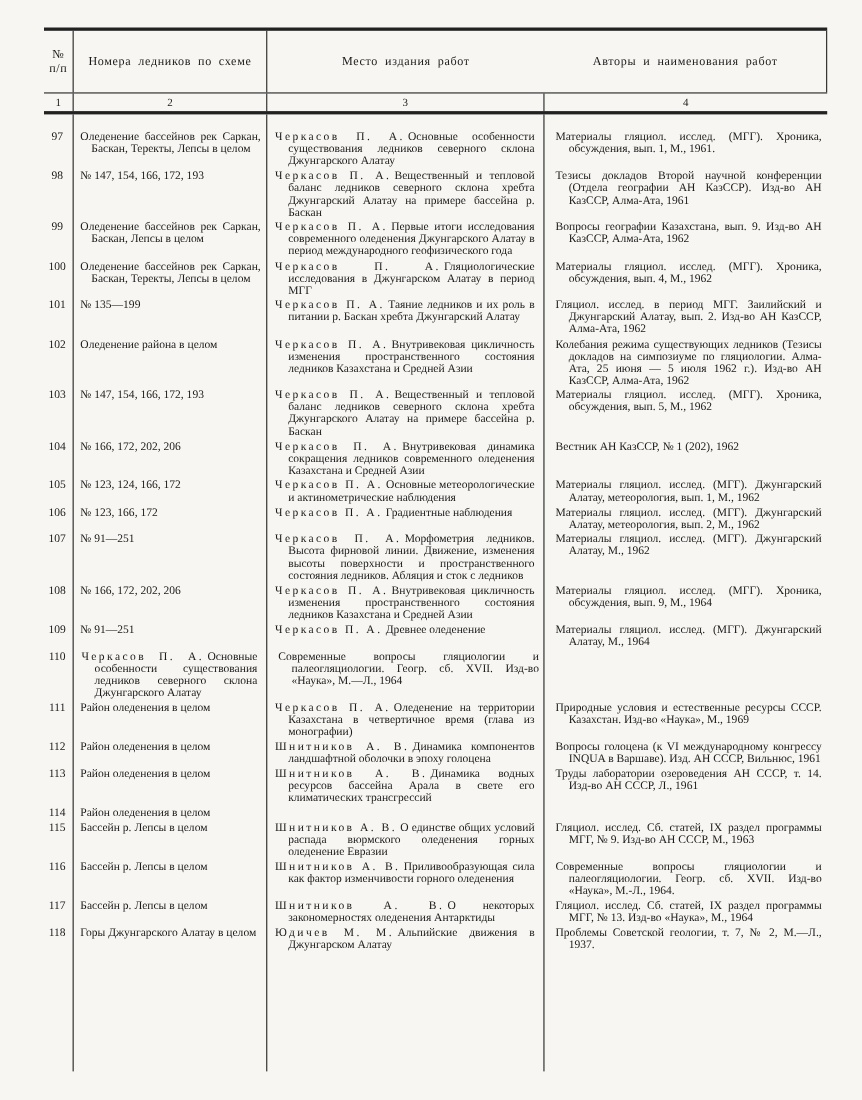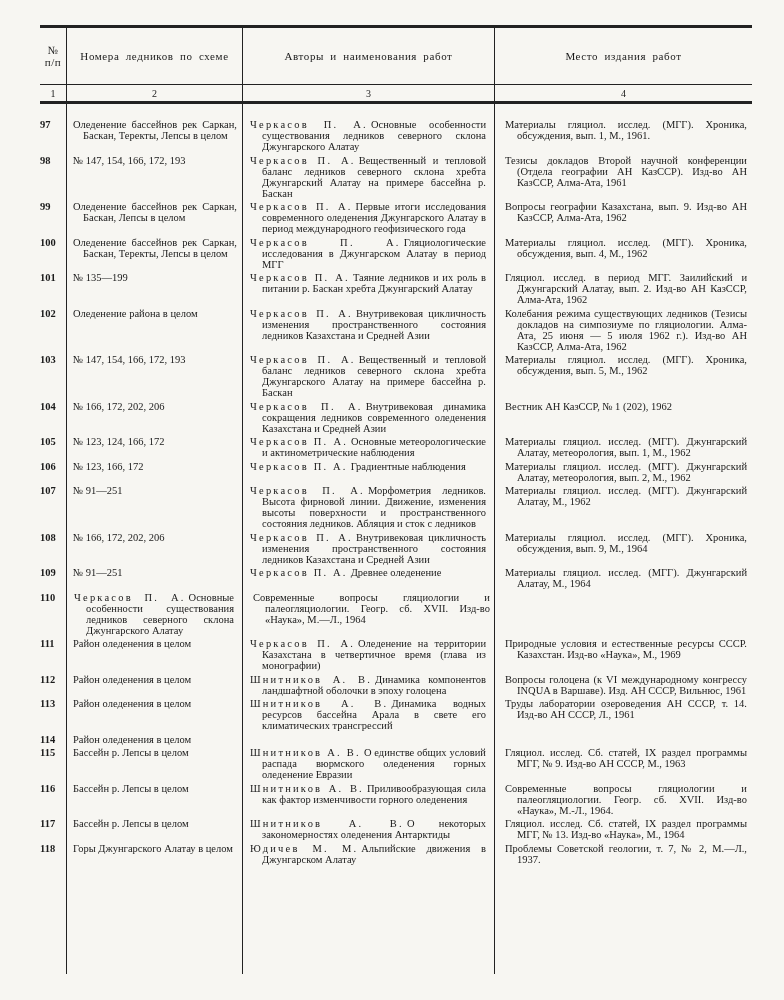--- a/index.html
+++ b/index.html
@@ -52,21 +52,21 @@
   .vl1{left:26px;}
   .vl2{left:202px;}
   .vl3{left:454px;}
 
   .row{
     display:grid;grid-template-columns:27px 176px 252px 257px;
     margin-bottom:2.5px;
     font-size:10.5px;line-height:11px;
   }
   .cell{hyphens:auto;}
-  .c1{padding:0 3px 0 0;font-weight:bold;}
+  .c1{text-align:center;padding:0 3px 0 0;}
   .c2{text-align:justify;padding:0 6px 0 16px;text-indent:-10px;}
   .c3{text-align:justify;padding:0 9px 0 19px;text-indent:-12px;}
   .c4{text-align:justify;padding:0 5px 0 22px;text-indent:-12px;}
   .author{letter-spacing:2.2px;margin-right:3px;}
 
   
   .footer{
     position:absolute;left:46px;top:1006px;width:700px;
     display:flex;align-items:baseline;
     font-size:11px;
@@ -83,25 +83,25 @@
   <div class="table">
 
     <div class="thead">
       <div class="hc b">
         <span class="h1">№
 п/п</span>
       </div>
       <div class="hc b">
         <span>Номера ледников по схеме</span>
       </div>
+      <div class="hc">
+        <span>Место издания работ</span>
+      </div>
       <div class="hc b">
         <span>Авторы и наименования работ</span>
-      </div>
-      <div class="hc">
-        <span>Место издания работ</span>
       </div>
     </div>
 
     <div class="numrow">
       <div class="nc b">1</div>
       <div class="nc b">2</div>
       <div class="nc b">3</div>
       <div class="nc">4</div>
     </div>
 

